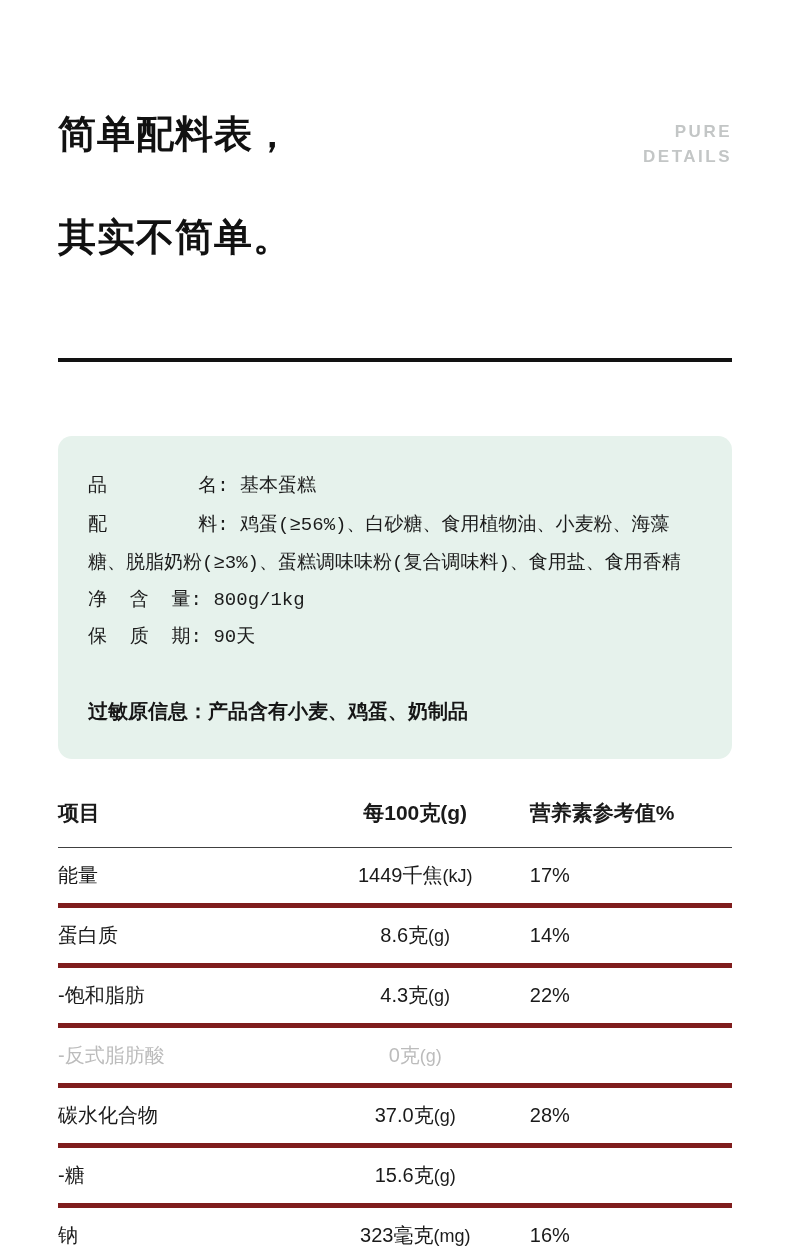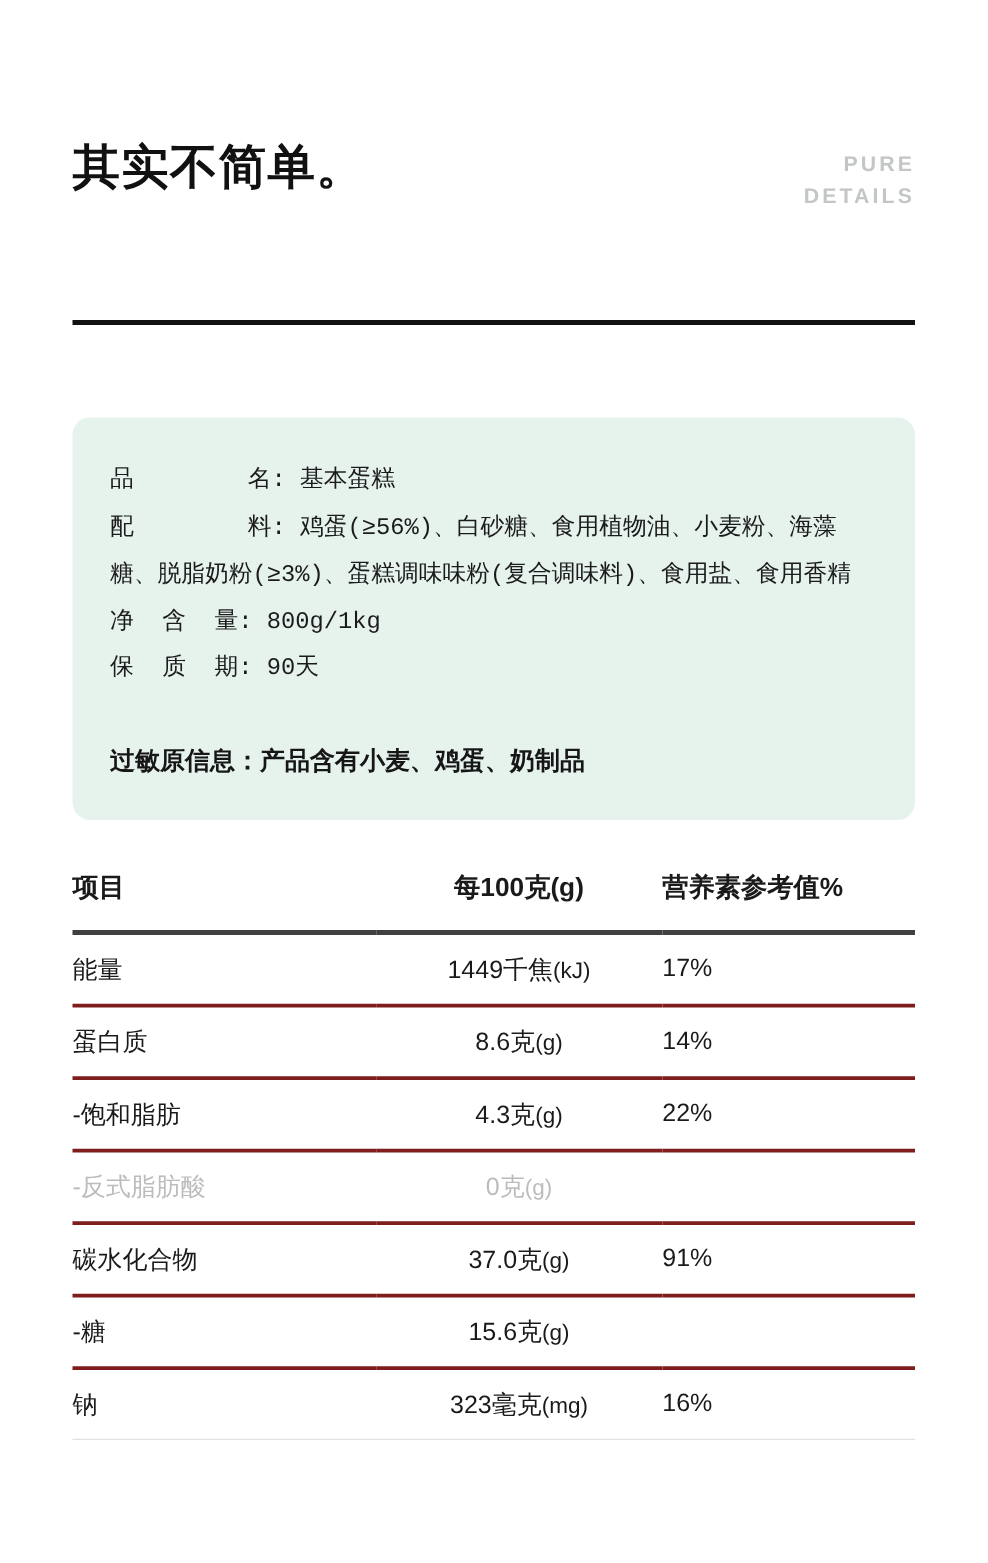--- a/index.html
+++ b/index.html
@@ -94,43 +94,44 @@
   }
   .nutrition th, .nutrition td {
     font-weight: 400;
     font-size: 20px;
     padding: 14px 0;
   }
   .nutrition thead th {
     font-size: 21px;
     font-weight: 700;
     padding-bottom: 20px;
-    border-bottom: 4px solid #404040;
+    border-bottom: 1px solid #404040;
   }
   .col-item   { text-align: left;  padding-left: 38px; width: 36%; }
   .col-value  { text-align: center; width: 34%; }
   .col-pct    { text-align: left; width: 30%; }
   .nutrition tbody tr td {
-    border-bottom: 3px solid #7f1d1d;
+    border-bottom: 5px solid #7f1d1d;
   }
   .nutrition tbody tr:last-child td {
     border-bottom: 1px solid #e2e2e2;
   }
   .sub { padding-left: 52px; }
   .muted, .muted .unit { color: #bcbcbc; }
   .unit { font-size: 18px; }
   .pct { }
 </style>
 </head>
 <body>
 
 <div class="page">
 
   <div class="header">
     <div class="headline">
+      <span class="line">简单配料表，</span>
       <span class="line">其实不简单。</span>
     </div>
     <div class="eyebrow">
       <div>PURE</div>
       <div>DETAILS</div>
     </div>
   </div>
   <div class="rule"></div>
 
   <div class="card">
@@ -183,21 +184,21 @@
           <td class="col-pct pct">22%</td>
         </tr>
         <tr class="muted">
           <td class="col-item sub">-反式脂肪酸</td>
           <td class="col-value"><span>0克</span><span class="unit">(g)</span></td>
           <td class="col-pct pct"></td>
         </tr>
         <tr>
           <td class="col-item">碳水化合物</td>
           <td class="col-value"><span>37.0克</span><span class="unit">(g)</span></td>
-          <td class="col-pct pct">91%</td>
+          <td class="col-pct pct">28%</td>
         </tr>
         <tr>
           <td class="col-item sub">-糖</td>
           <td class="col-value"><span>15.6克</span><span class="unit">(g)</span></td>
           <td class="col-pct pct"></td>
         </tr>
         <tr>
           <td class="col-item">钠</td>
           <td class="col-value"><span>323毫克</span><span class="unit">(mg)</span></td>
           <td class="col-pct pct">16%</td>

